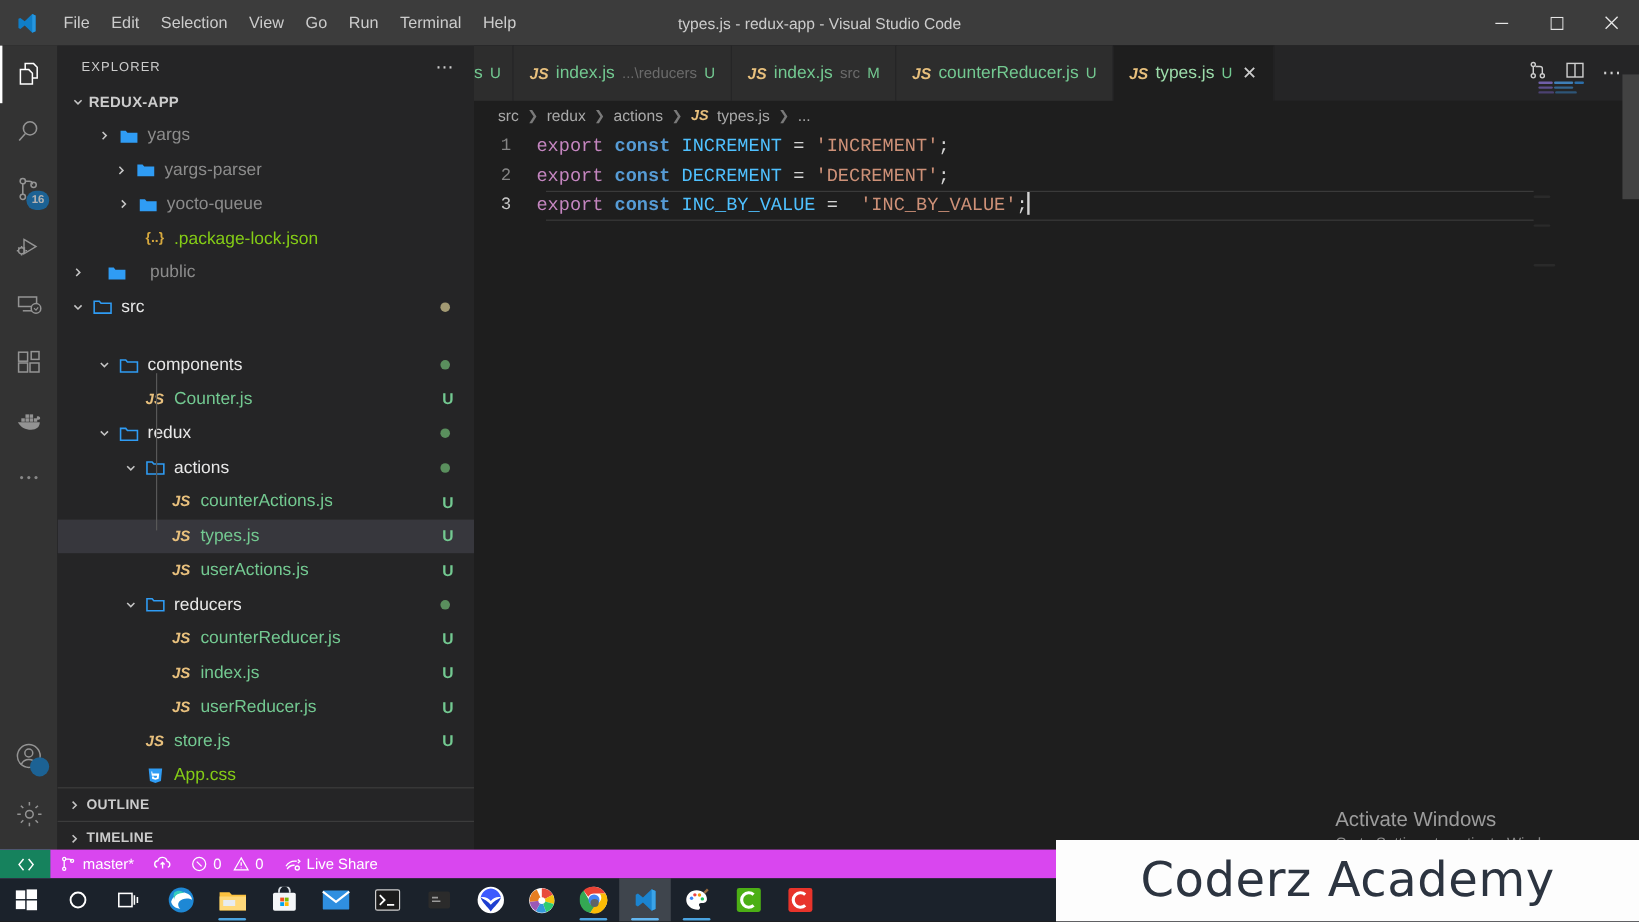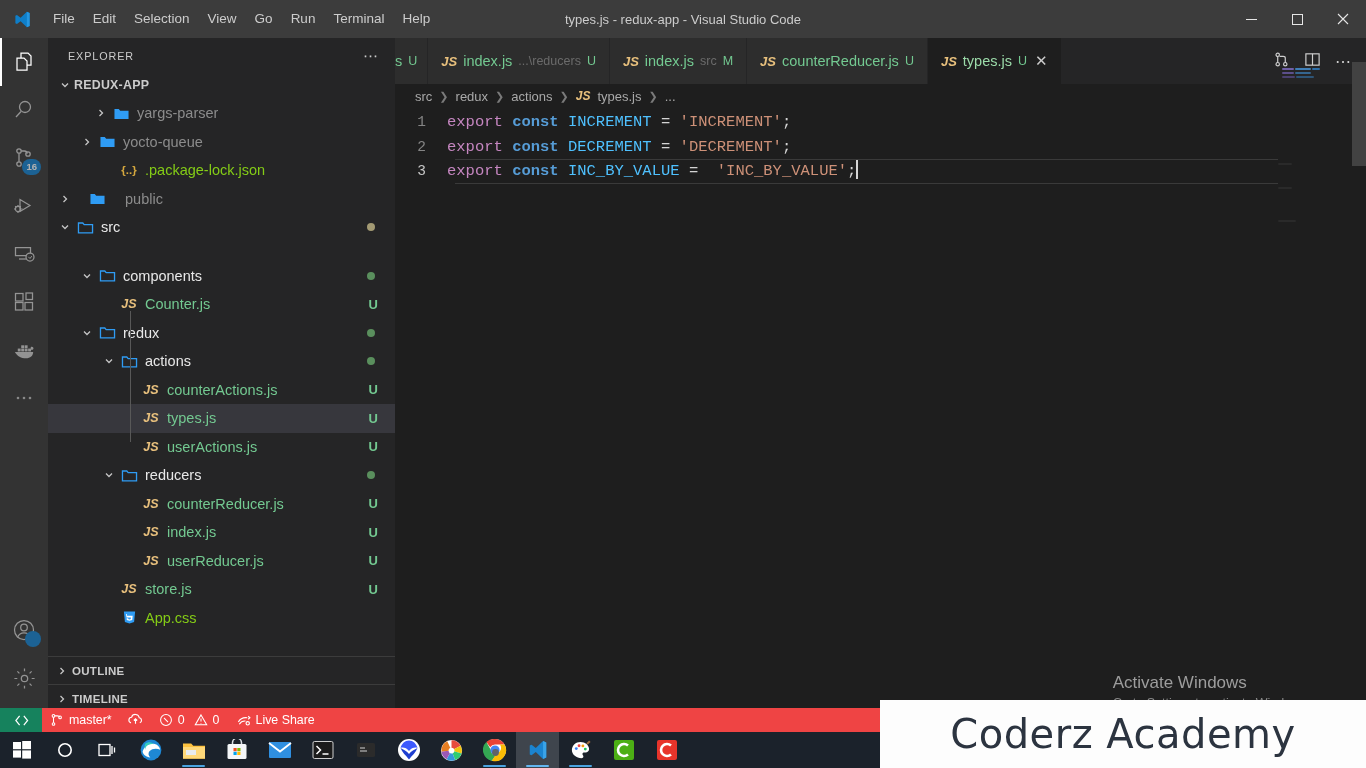--- a/index.html
+++ b/index.html
@@ -187,21 +187,21 @@
   .activate-win {
     position: absolute; right: 56px; bottom: 58px; text-align: left; color: #8a8a8a;
     pointer-events: none;
   }
   .aw-title { font-size: 17px; color: #9d9d9d; margin-bottom: 3px; }
   .aw-sub { font-size: 12.5px; color: #8a8a8a; }
 
   
   .statusbar {
     position: absolute; left: 0; bottom: 36px; width: 1366px; height: 24px;
-    background: #ef4444; display: flex; align-items: center;
+    background: #d946ef; display: flex; align-items: center;
     color: #ffffff; font-size: 12.4px;
   }
   .sb-remote {
     background: #16825d; height: 24px; width: 42px;
     display: flex; align-items: center; justify-content: center;
   }
   .sb-item {
     display: flex; align-items: center; gap: 5px; padding: 0 8px; height: 24px;
   }
   .sb-right { margin-left: auto; display: flex; align-items: center; padding-right: 4px; }
@@ -362,34 +362,47 @@
     </div>
     <div class="root-row">
       <span class="chev">
         <svg width="10" height="10" viewBox="0 0 10 10" fill="none" stroke="#c5c5c5" stroke-width="1.3">
             <path d="M2 3.5 5 6.5 8 3.5"></path>
           </svg>
       </span>
       <span>REDUX-APP</span>
     </div>
     <div class="tree" id="tree">
+        <div class="row" style="padding-left: 30px;">
+          <span class="chev">
+            <svg width="10" height="10" viewBox="0 0 10 10" fill="none" stroke="#c5c5c5" stroke-width="1.3">
+              <path d="M3.5 2 6.5 5 3.5 8"></path>
+            </svg>
+          </span>
+          <span class="ficon">
+            <svg width="17" height="15" viewBox="0 0 18 16">
+              <path d="M1.5 3.2h4.6l1.5 1.8h8.9v8.8H1.5z" fill="#2f9cf4"></path>
+            </svg>
+          </span>
+          <span class="label lbl-dim">yargs</span>
+        </div>
         <div class="row" style="padding-left: 44px;">
           <span class="chev">
             <svg width="10" height="10" viewBox="0 0 10 10" fill="none" stroke="#c5c5c5" stroke-width="1.3">
               <path d="M3.5 2 6.5 5 3.5 8"></path>
             </svg>
           </span>
           <span class="ficon">
             <svg width="17" height="15" viewBox="0 0 18 16">
               <path d="M1.5 3.2h4.6l1.5 1.8h8.9v8.8H1.5z" fill="#2f9cf4"></path>
             </svg>
           </span>
           <span class="label lbl-dim">yargs-parser</span>
         </div>
-        <div class="row" style="padding-left: 30px;">
+        <div class="row" style="padding-left: 46px;">
           <span class="chev">
             <svg width="10" height="10" viewBox="0 0 10 10" fill="none" stroke="#c5c5c5" stroke-width="1.3">
               <path d="M3.5 2 6.5 5 3.5 8"></path>
             </svg>
           </span>
           <span class="ficon">
             <svg width="17" height="15" viewBox="0 0 18 16">
               <path d="M1.5 3.2h4.6l1.5 1.8h8.9v8.8H1.5z" fill="#2f9cf4"></path>
             </svg>
           </span>

